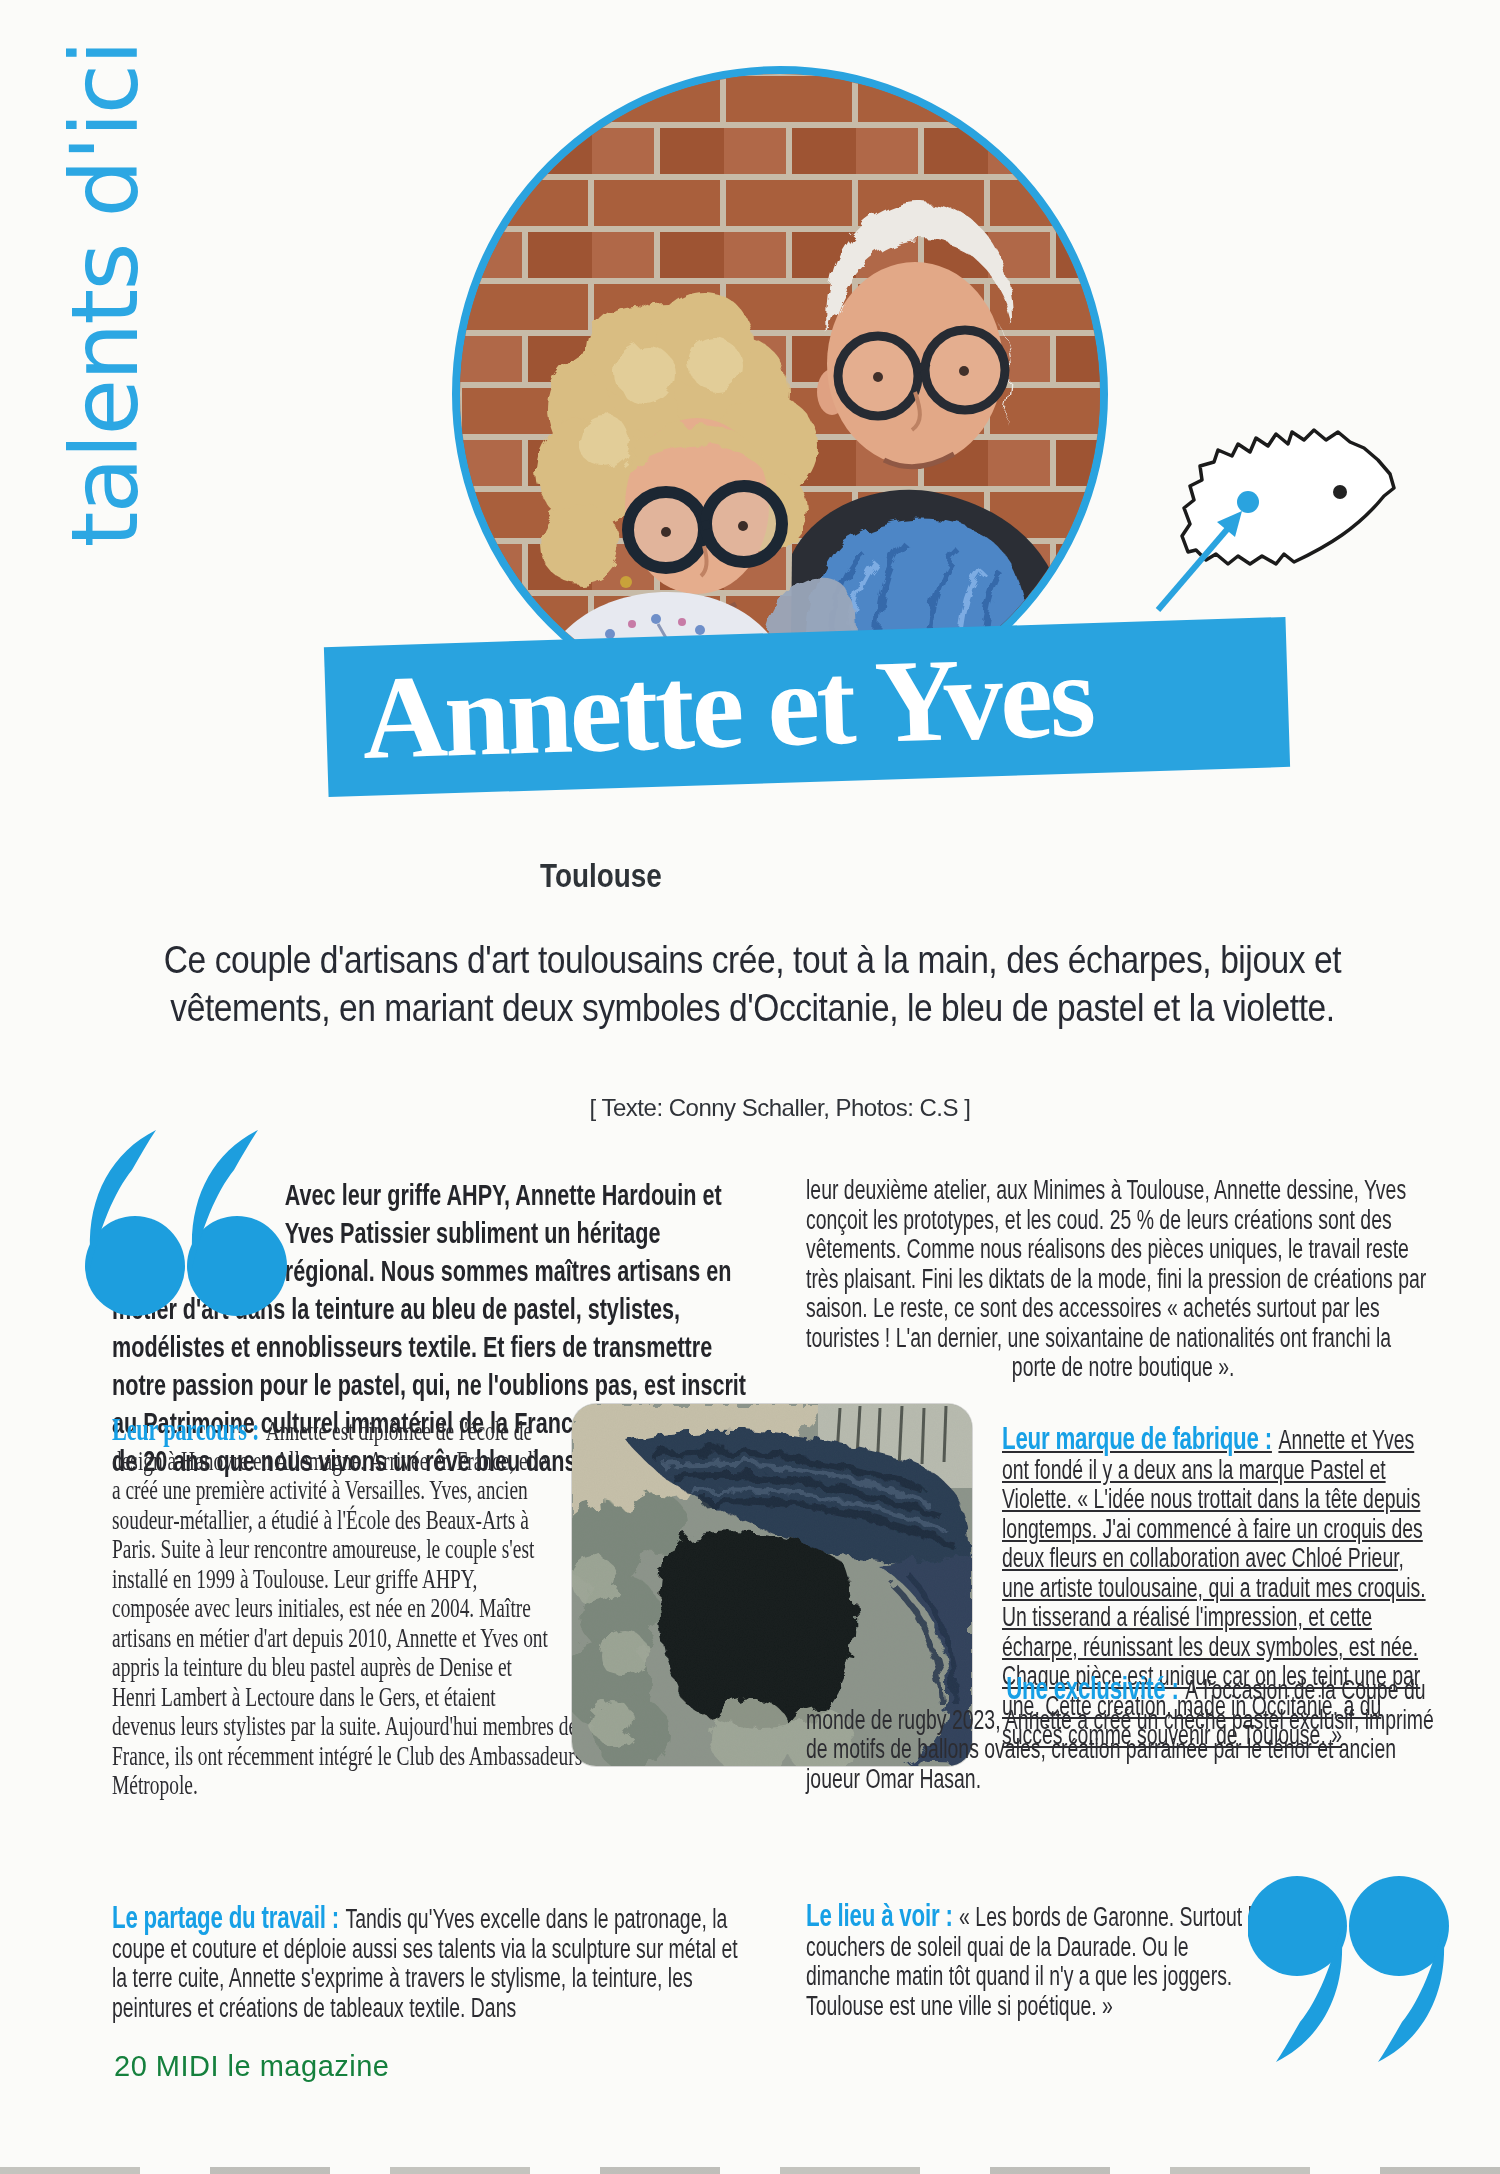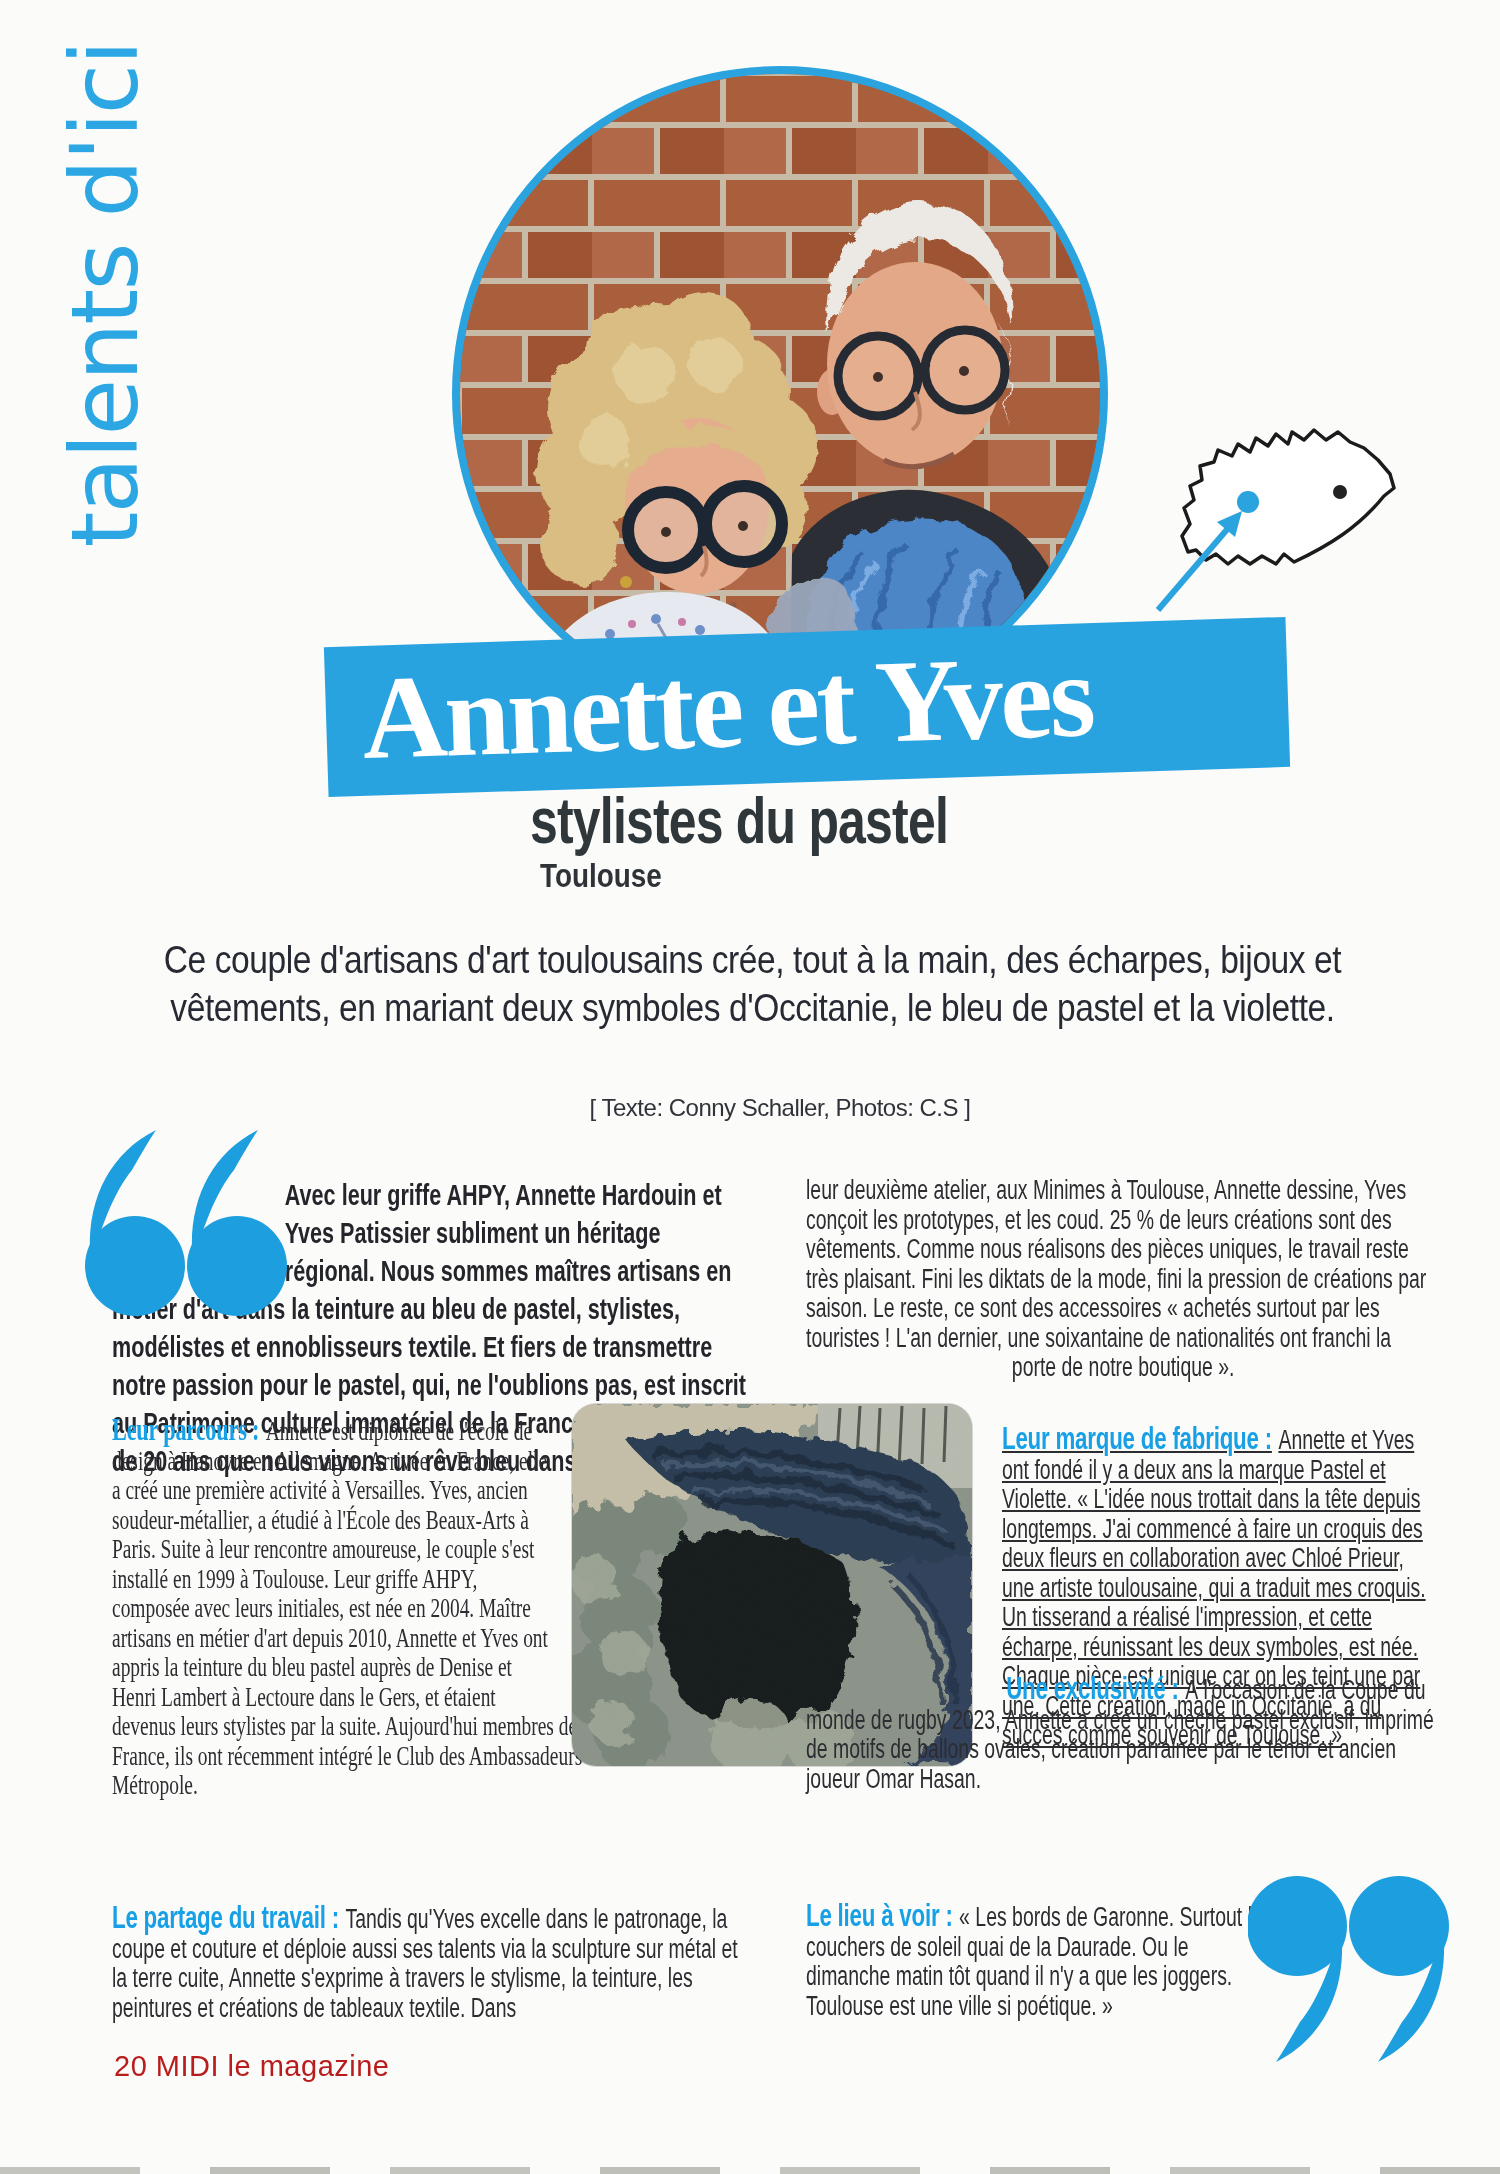--- a/index.html
+++ b/index.html
@@ -52,21 +52,21 @@
   #marque{left:1002px;top:1424px;width:438px;text-decoration:underline;}
   #marque .sq{width:608px;}
   #excl{left:806px;top:1674px;width:634px;}
   #excl .sq{width:881px;text-indent:278px;}
   #lieu{left:806px;top:1901px;width:470px;}
   #lieu .sq{width:653px;}
   
   #textile{left:572px;top:1404px;width:400px;height:362px;border-radius:24px;overflow:hidden;
            box-shadow:0 0 0 1px rgba(0,0,0,.15);}
   
-  #footer{left:114px;top:2050px;font-size:29px;color:#b91c1c;letter-spacing:.5px;}
+  #footer{left:114px;top:2050px;font-size:29px;color:#15803d;letter-spacing:.5px;}
   
   #scanedge{left:0;bottom:0;width:1500px;height:7px;opacity:.55;
             background:repeating-linear-gradient(90deg,#97978f 0 140px,transparent 140px 210px,#8d8d86 210px 330px,transparent 330px 390px);}
 </style>
 </head>
 <body>
 
 <div id="page">
 
   <div class="blk" id="v-label">talents d'ici</div>
@@ -169,23 +169,20 @@
       <g>
         <line x1="16" y1="206" x2="88" y2="122" stroke="#2aa3df" stroke-width="6"></line>
         <polygon points="100,107 93,133 75,118" fill="#2aa3df"></polygon>
       </g>
     </svg>
   </div>
 
   <div class="blk" id="banner">
     <div class="t">Annette et Yves</div>
   </div>
-  <div class="blk" id="subtitle">
-    <span class="s">stylistes du pastel</span>
-  </div>
   <div class="blk" id="toulouse">
     <span class="s">Toulouse</span>
   </div>
 
   <div class="blk" id="intro">Ce couple d'artisans d'art toulousains crée, tout à la main, des écharpes, bijoux et vêtements, en mariant deux symboles d'Occitanie, le bleu de pastel et la violette.</div>
   <div class="blk" id="credit">[ Texte: Conny Schaller, Photos: C.S ]</div>
 
   <div class="blk" id="openq">
     <svg width="215" height="210" viewBox="0 0 215 210">
       <g fill="#1d9ede">

